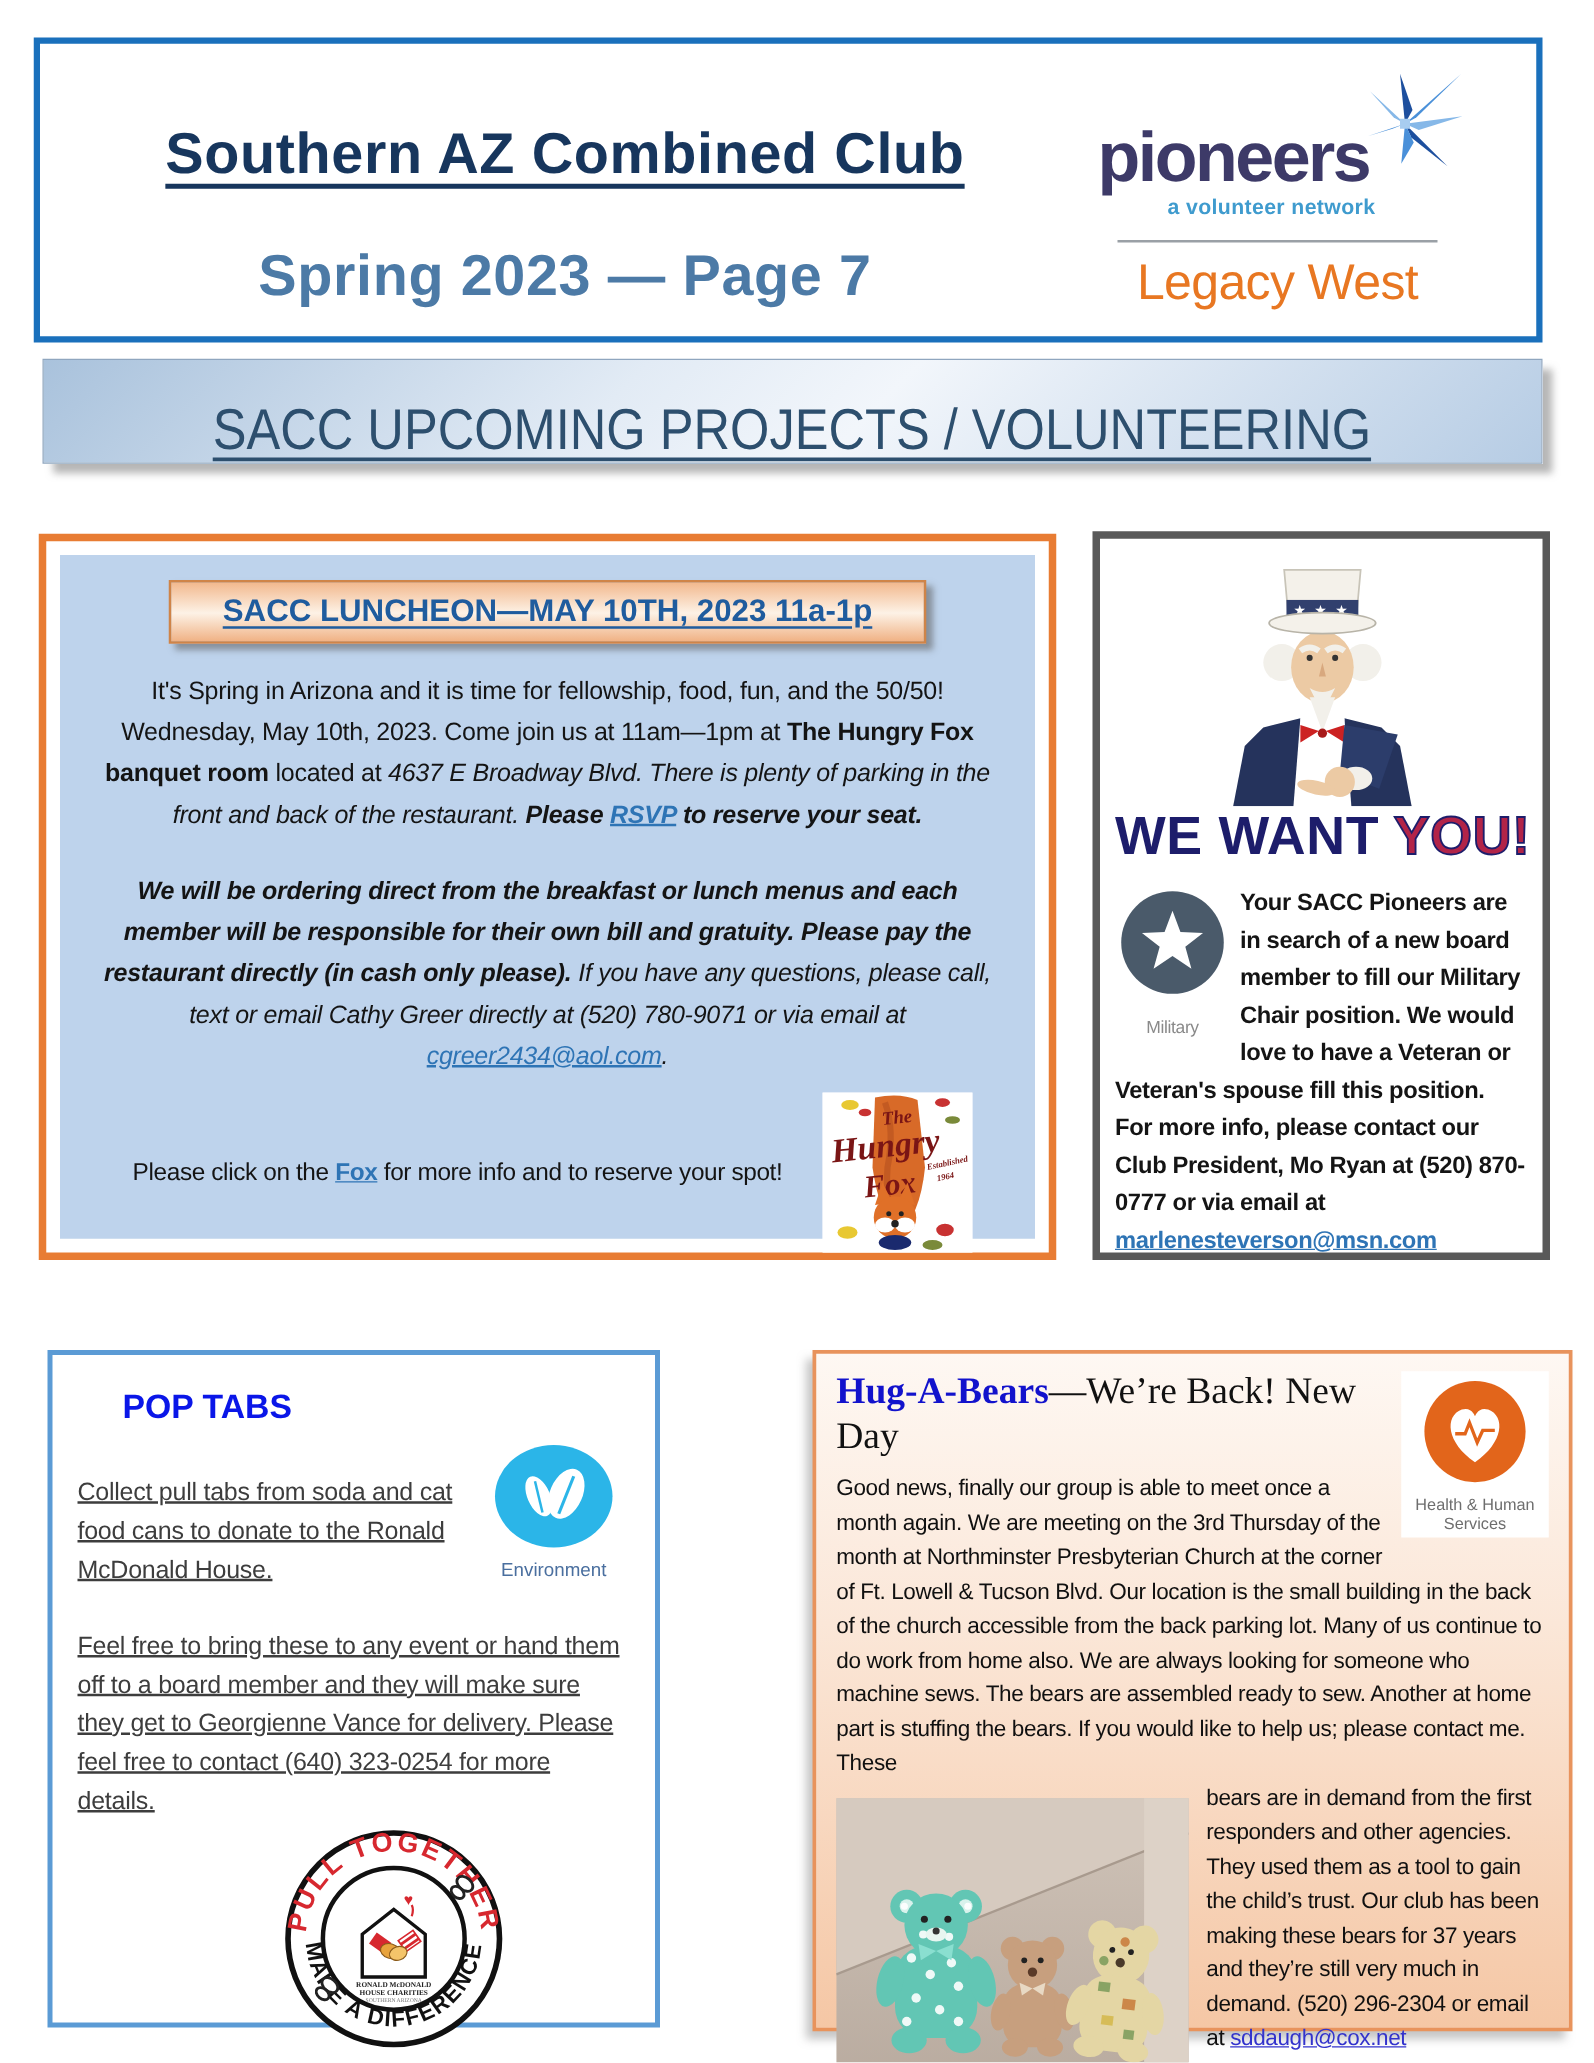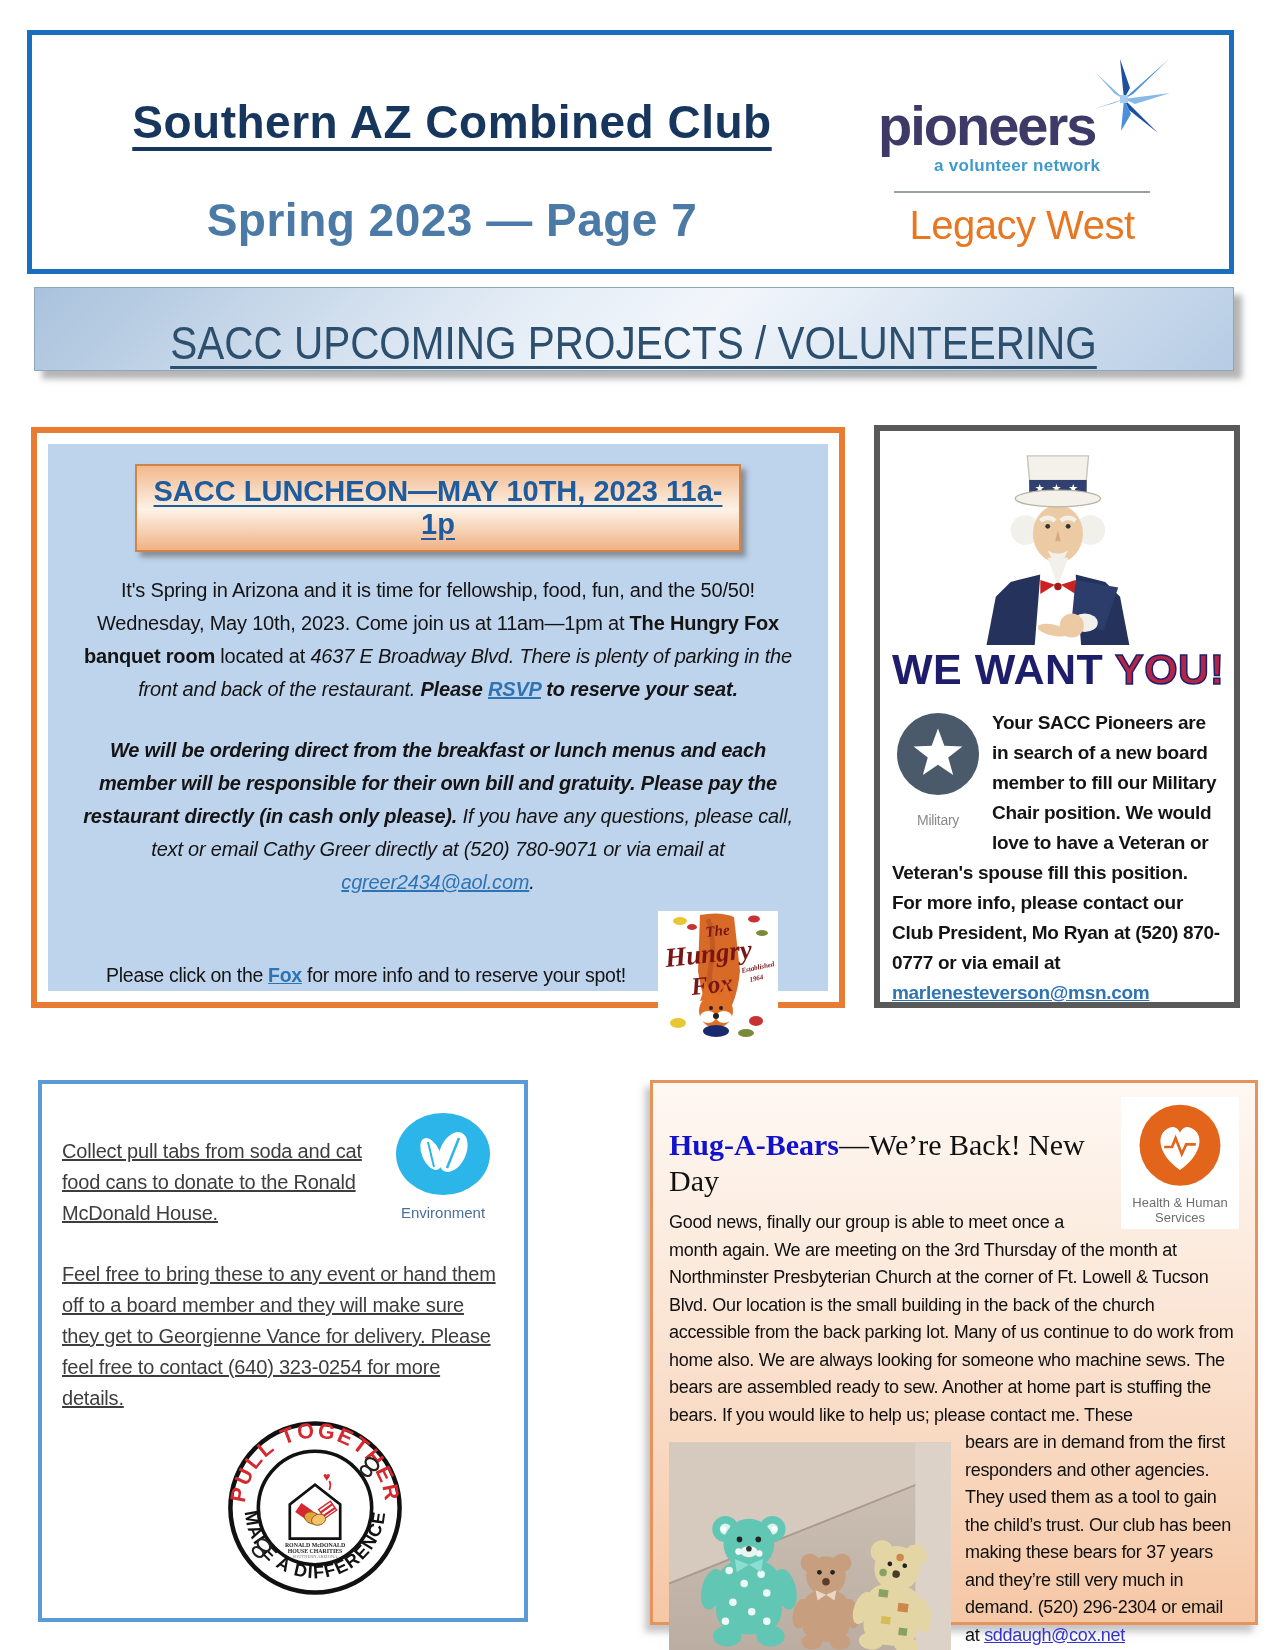--- a/index.html
+++ b/index.html
@@ -25,21 +25,21 @@
   .banner-text { display:inline-block; transform:scaleX(.88); font-size:46px; color:#2d4f6e;
                  text-decoration:underline; text-decoration-thickness:3px; text-underline-offset:7px; }
 
   
   .luncheon { position:absolute; left:31px; top:427px; width:814px; height:581px;
               border:6px solid #e87c33; background:#fff; padding:11px; }
   .lunch-panel { background:#bed3ec; width:100%; height:100%; padding:20px 24px 10px; }
   .lunch-title { width:606px; margin:0 auto; text-align:center; padding:9px 4px;
                  background:linear-gradient(180deg,#f2b88d 0%,#fdf2e6 52%,#f0b285 100%);
                  border:2px solid #cf8448; box-shadow:5px 5px 5px rgba(90,90,90,.55); }
-  .lunch-title span { font-size:29px; font-weight:bold; color:#1f5c9e;
+  .lunch-title span { font-size:25px; font-weight:bold; color:#1f5c9e;
                       text-decoration:underline; text-underline-offset:4px; }
   .lunch-p { font-size:20px; color:#141414; text-align:center; line-height:33px; letter-spacing:-0.2px; }
   .p-intro { margin-top:22px; }
   .p-when { }
   .p-order { margin-top:28px; }
   .cta-row { margin-top:12px; display:flex; align-items:center; }
   .cta-row p { flex:1; text-align:center; font-size:19.5px; letter-spacing:-0.3px; padding-left:2px; }
   .link { color:#2e74b5; text-decoration:underline; cursor:pointer; }
   .fox-logo { width:120px; height:128px; margin-right:26px; background:#fff; flex:none; }
 
@@ -66,21 +66,21 @@
   .env-lbl { font-size:15px; color:#4a6f9f; margin-top:2px; }
   .pt-body { font-size:20px; color:#3d3d3d; line-height:31px; letter-spacing:-0.2px; margin-top:38px;text-decoration:underline; }
   .pt-body2 { margin-top:30px; }
   .rmhc { width:190px; height:180px; margin:4px 0 0 158px; }
 
   
   .hugabears { position:absolute; left:650px; top:1080px; width:608px; height:545px;
                border:3px solid #e8935c; padding:12px 16px;
                background:linear-gradient(180deg,#fef8f3 0%,#fbe7d8 40%,#f5c7a5 100%);
                box-shadow:-5px 7px 7px rgba(140,140,140,.5); }
-  .hb-title { font-family:"Liberation Serif", serif; font-size:30px; line-height:36px;margin-top:32px; }
+  .hb-title { font-family:"Liberation Serif", serif; font-size:30px; line-height:36px; }
   .hb-brand { color:#1212cc; font-weight:bold; }
   .hb-rest  { color:#111; }
   .hhs { float:right; width:118px; background:#fff; text-align:center; padding:6px 2px 4px; margin:2px 0 6px 10px; }
   .hhs svg { width:88px; height:88px; }
   .hhs-lbl { font-size:13px; color:#6e6e6e; line-height:15px; }
   .hb-body { font-size:18px; line-height:27.5px; color:#101010; letter-spacing:-0.3px; }
   .hb-b1 { margin-top:10px; }
   .bears { float:left; width:282px; height:248px; margin:8px 14px 4px 0; }
   .hb-link { color:#3333cc; text-decoration:underline; cursor:pointer; }
 </style>
@@ -206,20 +206,21 @@
         <svg viewBox="0 0 86 86">
           <circle cx="43" cy="43" r="42" fill="#4a5a6a"></circle>
           <polygon points="43,17 49.5,34.5 68,35.2 53.5,46.5 58.5,64.5 43,54 27.5,64.5 32.5,46.5 18,35.2 36.5,34.5" fill="#ffffff"></polygon>
         </svg>
         <div class="mil-icon-lbl">Military</div>
       </span><span>Your SACC Pioneers are in search of a new board member to fill our Military Chair position. We would love to have a Veteran or Veteran's spouse fill this position. For more info, please contact our Club President, Mo Ryan at (520) 870-0777 or via email at </span><a class="mil-link">marlenesteverson@msn.com</a>
     </div>
   </section>
 
   <section class="poptabs">
+    <div class="pt-title">POP TABS</div>
 
     <div class="env">
       <svg viewBox="0 0 100 86">
         <ellipse cx="50" cy="42" rx="47" ry="41" fill="#2bb5e8"></ellipse>
         <ellipse cx="38" cy="42" rx="9" ry="17" fill="#ffffff" transform="rotate(-24 38 42)"></ellipse>
         <ellipse cx="60" cy="40" rx="13" ry="21" fill="#ffffff" transform="rotate(24 60 40)"></ellipse>
         <line x1="54" y1="56" x2="66" y2="26" stroke="#2bb5e8" stroke-width="2.5"></line>
         <line x1="41" y1="55" x2="35" y2="30" stroke="#2bb5e8" stroke-width="2"></line>
       </svg>
       <div class="env-lbl">Environment</div>

